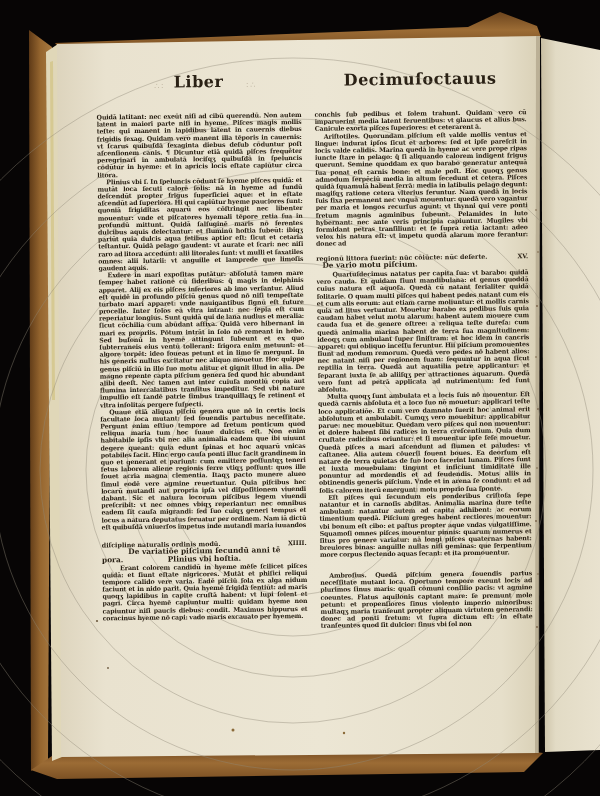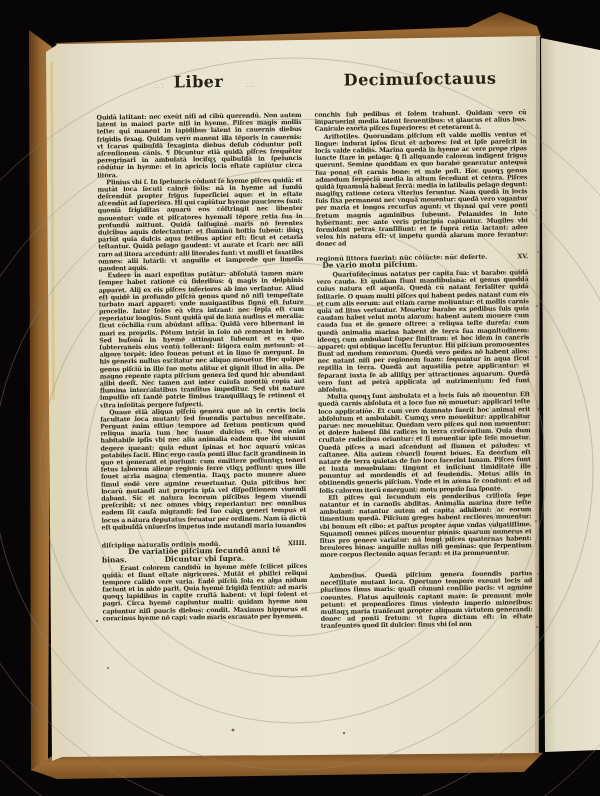--- a/index.html
+++ b/index.html
@@ -114,22 +114,22 @@
       <p>Plinius vbi ſ. In ſpeluncis cōdunt ſe hyeme piſces quidā: et mutāt loca ſecuti calorē ſolis: nā in hyeme ad fundū deſcendūt propter frigus ſuperficiei aque: et in eſtate aſcendūt ad ſuperiora. Hi qui capiūtur hyeme pauciores ſunt: quoniā frigiditas aquarū eos cōſtringit nec libenter mouentur: vnde et piſcatores hyemali tēpore retia ſua in profundū mittunt. Quidā ſalſuginē maris nō ferentes dulcibus aquis delectantur: et fluminū hoſtia ſubeūt: ibiqʒ pariūt quia dulcis aqua fetibus aptior eſt: ſicut et cetaria teſtantur. Quidā pelago gaudent: vt aurate et ſcari: nec niſi raro ad litora accedunt: alii litorales ſunt: vt mulli et ſaxatiles omnes: alii lutarii: vt anguille et lamprede que limoſis gaudent aquis.</p>
       <p>Exdere in mari expoſitas putātur: abſolutā tamen mare ſemper habet rationē cū ſideribus: q̄ magis in delphinis apparet. Alij ex eis piſces inferiores ab imo verſantur. Aliud eſt quidē in profundo piſciū genus quod nō niſi tempeſtate turbato mari apparet: vnde nauigantibus ſignū eſt future procelle. Inter ſolos eā vltra intrant: nec ſepia eſt cum reperiatur longius. Sunt quidā qui de lana nudius et meralia: ſicut cōchilia cum abūdant affixa. Quidā vero hibernant in mari ex propriis. Pōtum intrāt in ſolo nō remeant in hebe. Sed bufonū in hyemē attingunt ſubeunt et ex quo ſubterraneis eius ventū tollerant: frigora enim metuunt: et algore torpēt: ideo foueas petunt et in limo ſe mergunt. In his generis nullus excitatur nec aliquo mouetur. Hoc quippe genus piſciū in illo ſuo motu alitur et gignit illud in alia. De magno repente capta piſcium genera ſed quod hic abundant alibi deeſt. Nec tamen aut inter cuiuſa montiū copia aut flumina intercalatibus tranſitus impeditur. Sed vbi nature impulſio eſt tandē patrie fimbus tranquillaqʒ ſe retinent et vltra inſolitas pergere ſuſpecti.</p>
       <p>Quaue etiā aliqua piſciū genera que nō in certis locis facultate loca mutant: ſed fouendis partubus neceſſitate. Pergunt enim eſtiuo tempore ad fretum ponticum quod reliqua maria tum hoc ſuaue dulcius eſt. Non enim habitabile ipſis vbi nec alia animalia eadem que ibi uiuunt degere queant: quia edunt ſpinas et hoc aquarū vnicas potabiles facit. Hinc ergo cauſa ponti illuc facit grandinem in quo et generant et pariunt: cum emittere poſſuntqʒ teneri fetus laborem aliene regionis ferre vtiqʒ poſſunt: quos ille fouet acria magna clementia. Itaqʒ pacto munere alueo ſimul eodē vere agmine reuertuntur. Quia piſcibus hec locarū mutandi aut propria ipſa vel diſpoſitionem viuendi dabant. Sic et natura locorum piſcibus legem viuendi preſcribit: vt nec omnes vbiqʒ reperiantur: nec omnibus eadem ſit cauſa migrandi: ſed ſuo cuiqʒ generi tempus et locus a natura deputatus ſeruatur per ordinem. Nam iā dictū eſt quibuſdā vniuerſos impetus inde mutandi maria iuuandos</p>
     </div>
     <div class="col chapline left-chap">
       <span>diſcipline naturalis ordinis modū.</span>
       <span>XIIII.</span>
     </div>
     <div class="col headline left-head1">De variatiōe piſcium ſecundū anni tē</div>
     <div class="col headline2 left-head2">
-      <span class="lead">binas.</span>
-      <span>Dicuntur vbi ſupra.</span>
+      <span class="lead">pora.</span>
+      <span>Plinius vbi hoſtia.</span>
     </div>
     <div class="col body-text left-part2">
       <p style="text-indent:18px;">Erant colorem candidū in hyeme mēſe ſcilicet piſces quidā: et fiunt eſtate nigricores. Mutāt et phiſici reliqui tempore calido vere varia. Eadē piſciū ſola ex alga nidum faciunt et in nido parit. Quia hyemē frigidā ſentiūt: ad maris quoqʒ lapidibus in capite cruſtā habent: vt lupi ſolent et pagri. Circa hyemē capiuntur multi: quidam hyeme non capiuntur niſi paucis diebus: condit. Maximus hippurus et coracinus hyeme nō capi: vado maris excauato per hyemem.</p>
     </div>
 
     <div class="col body-text right-part1">
       <p>conchis ſub pedibus et ſolem trahunt. Quidam vero cū imparuerint media latent feruentibus: vt glaucus et alius bus. Canicule exorta piſces ſuperiores: et ceterarent ā.</p>
       <p>Ariſtotiles. Quorundam piſcium eſt valde mollis ventus et lingue: indurat ipſos ſicut et arbores: ſed et ipſe pareſcit in locis valde calidis. Marina quedā in hyeme ac vere prope ripas iuncte ſtare in pelago: q̄ ſi aliquando calorem indigent frigus querunt. Semine quoddam ex quo barabo generatur antequā ſua ponat eſt carnis bone: et male poſt. Hoc quoqʒ genus admodum ſerpēciū media in altum ſecedunt et cetera. Piſces quidā ſquamulā habent ſerrā: media in latibulis pelago degunt: magiſqʒ ratione cetera vlterius feruntur. Nam quedā in locis ſuis fixa permanent nec vnquā mouentur: quedā vero vagantur per maria et longos recurſus agunt: vt thynni qui vere ponti fretum magnis agminibus ſubeunt. Pelamides in luto hybernant: nec ante veris principia capiuntur. Mugiles vbi formidant petras tranſiliunt: et ſe ſupra retia iactant: adeo velox his natura eſt: vt impetu quodā alarum more ferantur: donec ad</p>
     </div>
     <div class="col chapline right-chap">

